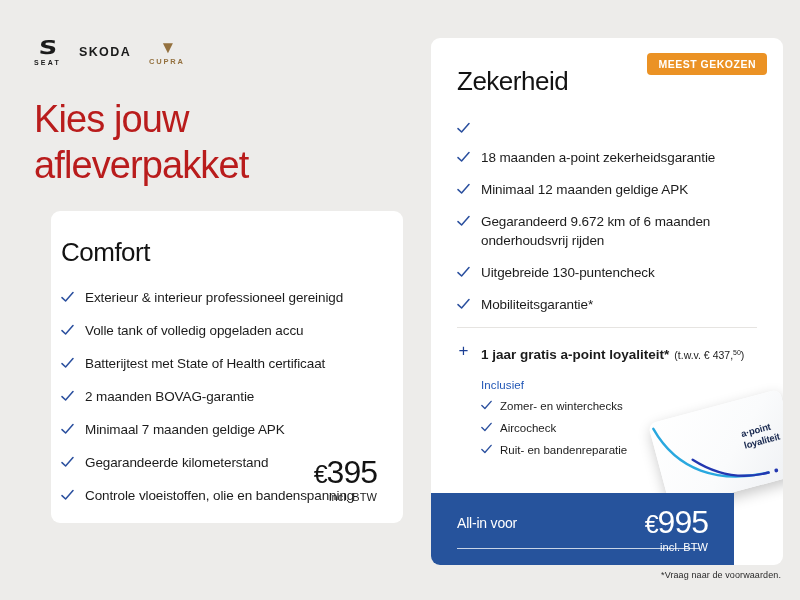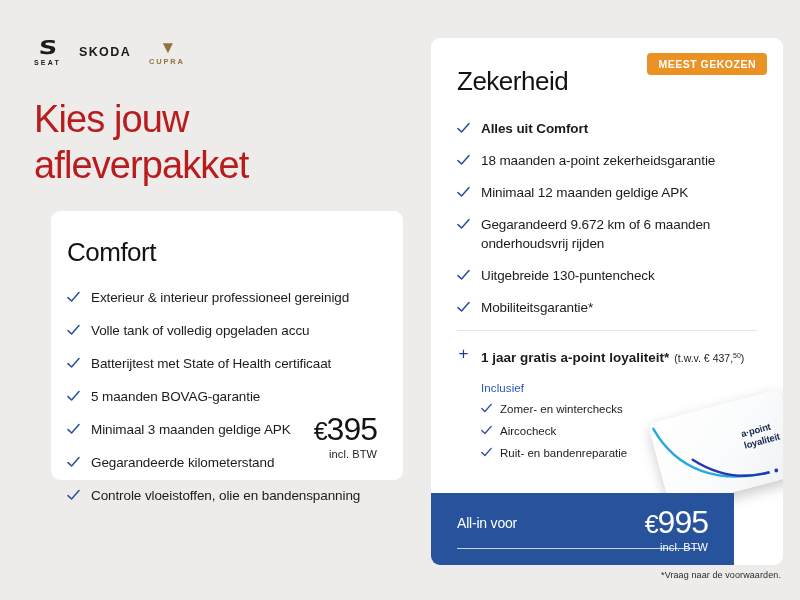--- a/index.html
+++ b/index.html
@@ -88,22 +88,22 @@
     position: absolute;
     background: #ffffff;
     border-radius: 9px;
     box-sizing: border-box;
     margin-left: 16px;
   }
   .card-comfort {
     left: 35px;
     top: 211px;
     width: 352px;
-    height: 269px;
-    padding: 26px 26px 0 16px;
+    height: 312px;
+    padding: 26px 26px 0 10px;
   }
   .card-zekerheid {
     left: 415px;
     top: 38px;
     width: 352px;
     height: 527px;
     padding: 0;
     overflow: hidden;
   }
   .card-zekerheid .inner {
@@ -389,29 +389,29 @@
             </svg>
         </span>
         <span class="ftext">Batterijtest met State of Health certificaat</span>
       </li>
       <li>
         <span class="check">
           <svg width="13" height="13" viewBox="0 0 13 13">
               <path d="M1 6.6 L4.6 10 L12 1.6" fill="none" stroke="#2a4f9e" stroke-width="1.5" stroke-linecap="round" stroke-linejoin="round"></path>
             </svg>
         </span>
-        <span class="ftext">5 maanden BOVAG-garantie</span>
-      </li>
-      <li>
-        <span class="check">
-          <svg width="13" height="13" viewBox="0 0 13 13">
-              <path d="M1 6.6 L4.6 10 L12 1.6" fill="none" stroke="#2a4f9e" stroke-width="1.5" stroke-linecap="round" stroke-linejoin="round"></path>
-            </svg>
-        </span>
-        <span class="ftext">Minimaal 3 maanden geldige APK</span>
+        <span class="ftext">2 maanden BOVAG-garantie</span>
+      </li>
+      <li>
+        <span class="check">
+          <svg width="13" height="13" viewBox="0 0 13 13">
+              <path d="M1 6.6 L4.6 10 L12 1.6" fill="none" stroke="#2a4f9e" stroke-width="1.5" stroke-linecap="round" stroke-linejoin="round"></path>
+            </svg>
+        </span>
+        <span class="ftext">Minimaal 7 maanden geldige APK</span>
       </li>
       <li>
         <span class="check">
           <svg width="13" height="13" viewBox="0 0 13 13">
               <path d="M1 6.6 L4.6 10 L12 1.6" fill="none" stroke="#2a4f9e" stroke-width="1.5" stroke-linecap="round" stroke-linejoin="round"></path>
             </svg>
         </span>
         <span class="ftext">Gegarandeerde kilometerstand</span>
       </li>
       <li>
@@ -434,21 +434,20 @@
       <div class="badge">MEEST GEKOZEN</div>
       <div class="card-title">Zekerheid</div>
 
       <ul class="features tight">
         <li class="bold">
           <span class="check">
             <svg width="13" height="13" viewBox="0 0 13 13">
                 <path d="M1 6.6 L4.6 10 L12 1.6" fill="none" stroke="#2a4f9e" stroke-width="1.5" stroke-linecap="round" stroke-linejoin="round"></path>
               </svg>
           </span>
-          <span class="ftext">Alles uit Comfort</span>
         </li>
         <li>
           <span class="check">
             <svg width="13" height="13" viewBox="0 0 13 13">
                 <path d="M1 6.6 L4.6 10 L12 1.6" fill="none" stroke="#2a4f9e" stroke-width="1.5" stroke-linecap="round" stroke-linejoin="round"></path>
               </svg>
           </span>
           <span class="ftext">18 maanden a-point zekerheidsgarantie</span>
         </li>
         <li>

